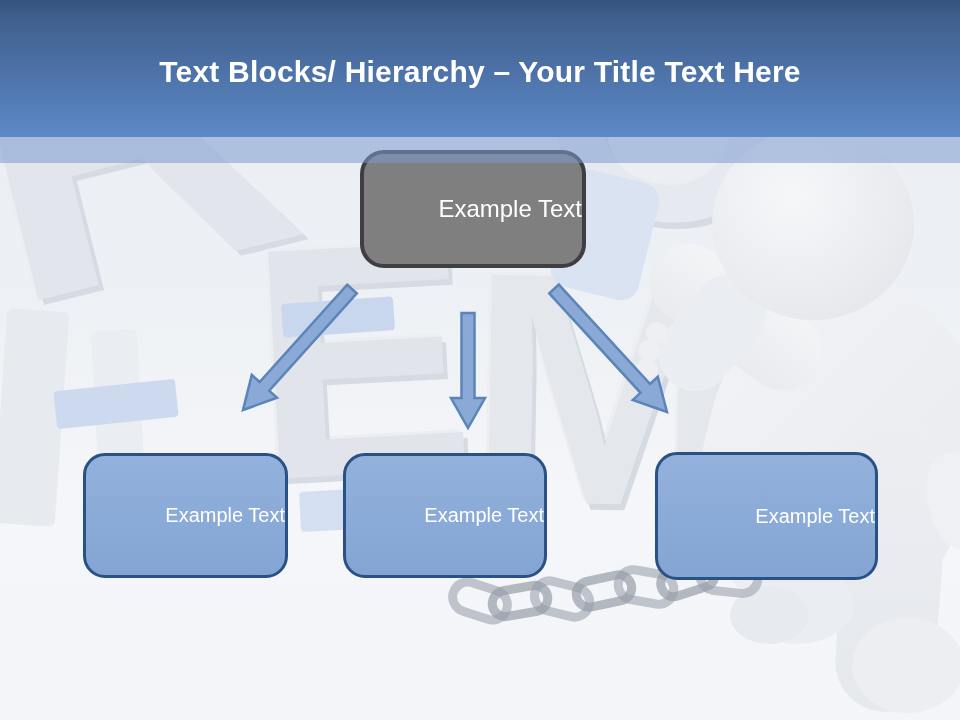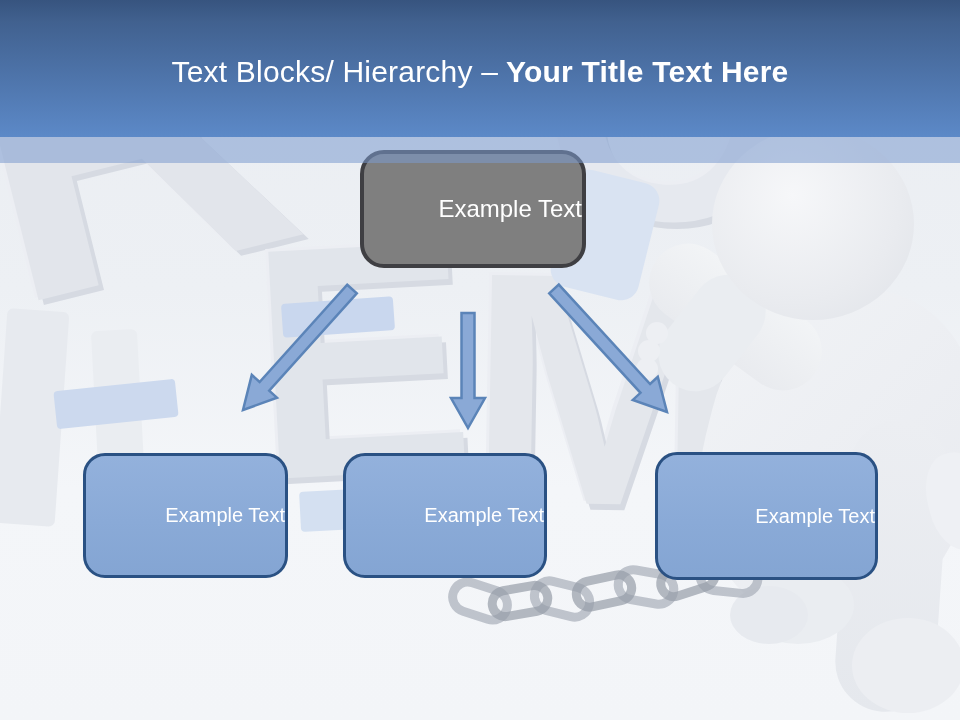--- a/index.html
+++ b/index.html
@@ -61,21 +61,21 @@
   #child-block-1{left:83px;top:453px;width:205px;height:125px;}
   #child-block-2{left:343px;top:453px;width:204px;height:125px;}
   #child-block-3{left:655px;top:452px;width:223px;height:128px;}
   
   #header{position:absolute;left:0;top:0;width:960px;height:137px;z-index:10;
       background:linear-gradient(180deg,var(--header-top,#37547f) 0%,#41618f 16%,var(--header-bottom,#5c89c8) 100%);
       display:flex;align-items:center;justify-content:center;}
   #header-band{position:absolute;left:0;top:137px;width:960px;height:26px;z-index:9;
       background:var(--header-band,rgba(124,154,206,0.5));opacity:0.55;}
   #slide-title{color:#ffffff;font-size:30px;letter-spacing:0.2px;padding-top:6px;}
-  #slide-title .t-bold{font-weight:normal;}
+  #slide-title .t-bold{font-weight:bold;}
   #slide-title .t-reg{font-weight:bold;}
 </style>
 </head>
 <body>
 
 <div class="layer" id="bg-art">
   <div class="bg-letter" id="bg-letter-r">R</div>
   <div class="bg-letter" id="bg-letter-o">O</div>
   <div class="bg-letter" id="bg-letter-e">E</div>
   <div class="bg-letter" id="bg-letter-m">M</div>

